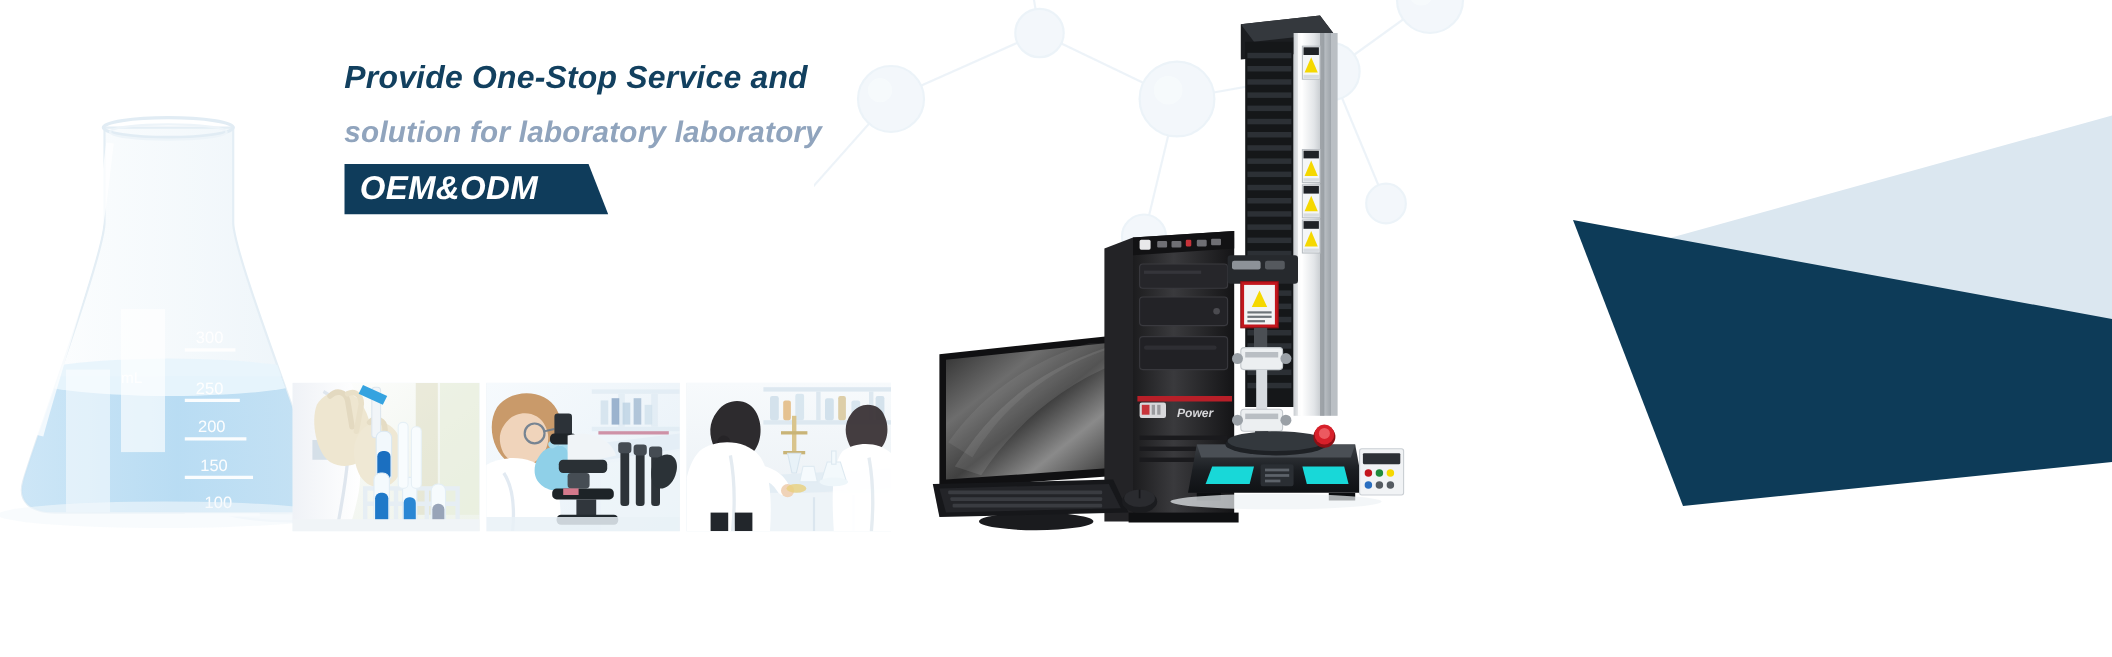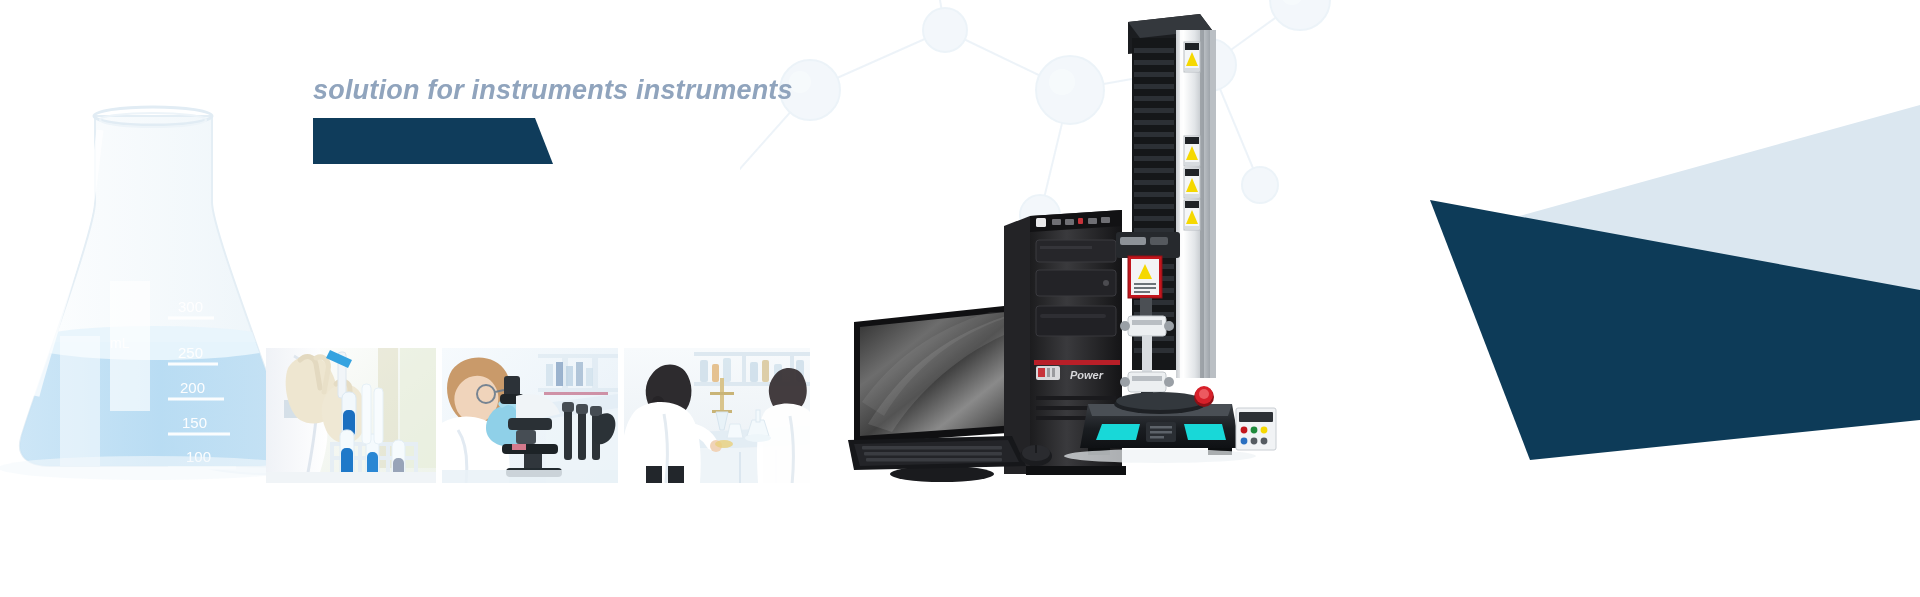--- a/index.html
+++ b/index.html
@@ -161,26 +161,28 @@
         <text x="118" y="252" font-size="14">mL</text>
       </g>
 
       <path d="M108 34 c-4 30 -6 60 -12 86 c-8 34 -44 148 -52 180" fill="none" stroke="#ffffff" stroke-width="7" opacity=".75"></path>
 
       <ellipse cx="158" cy="372" rx="152" ry="12" fill="#f4f8fb" opacity=".6"></ellipse>
     </svg>
   </div>
 
   <div class="copy">
-    <div class="line2">solution for instruments instruments</div>
+    <div class="line1">Provide One-Stop Service and</div>
+    <div class="line2">solution for laboratory laboratory</div>
     <div class="badge-row">
       <div class="badge">
         <svg class="badge-shape" width="240" height="46" viewBox="0 0 240 46" preserveAspectRatio="none" aria-hidden="true">
           <polygon points="0,0 222,0 240,46 0,46" fill="#0f3c5b"></polygon>
         </svg>
+        <span class="badge-text">OEM&amp;ODM</span>
       </div>
     </div>
   </div>
 
   <div class="photos">
 
     <div class="photo p1">
       <svg width="170" height="135" viewBox="0 0 170 135" aria-hidden="true">
         <defs>
           <linearGradient id="bg1" x1="0" y1="0" x2="1" y2="1">

